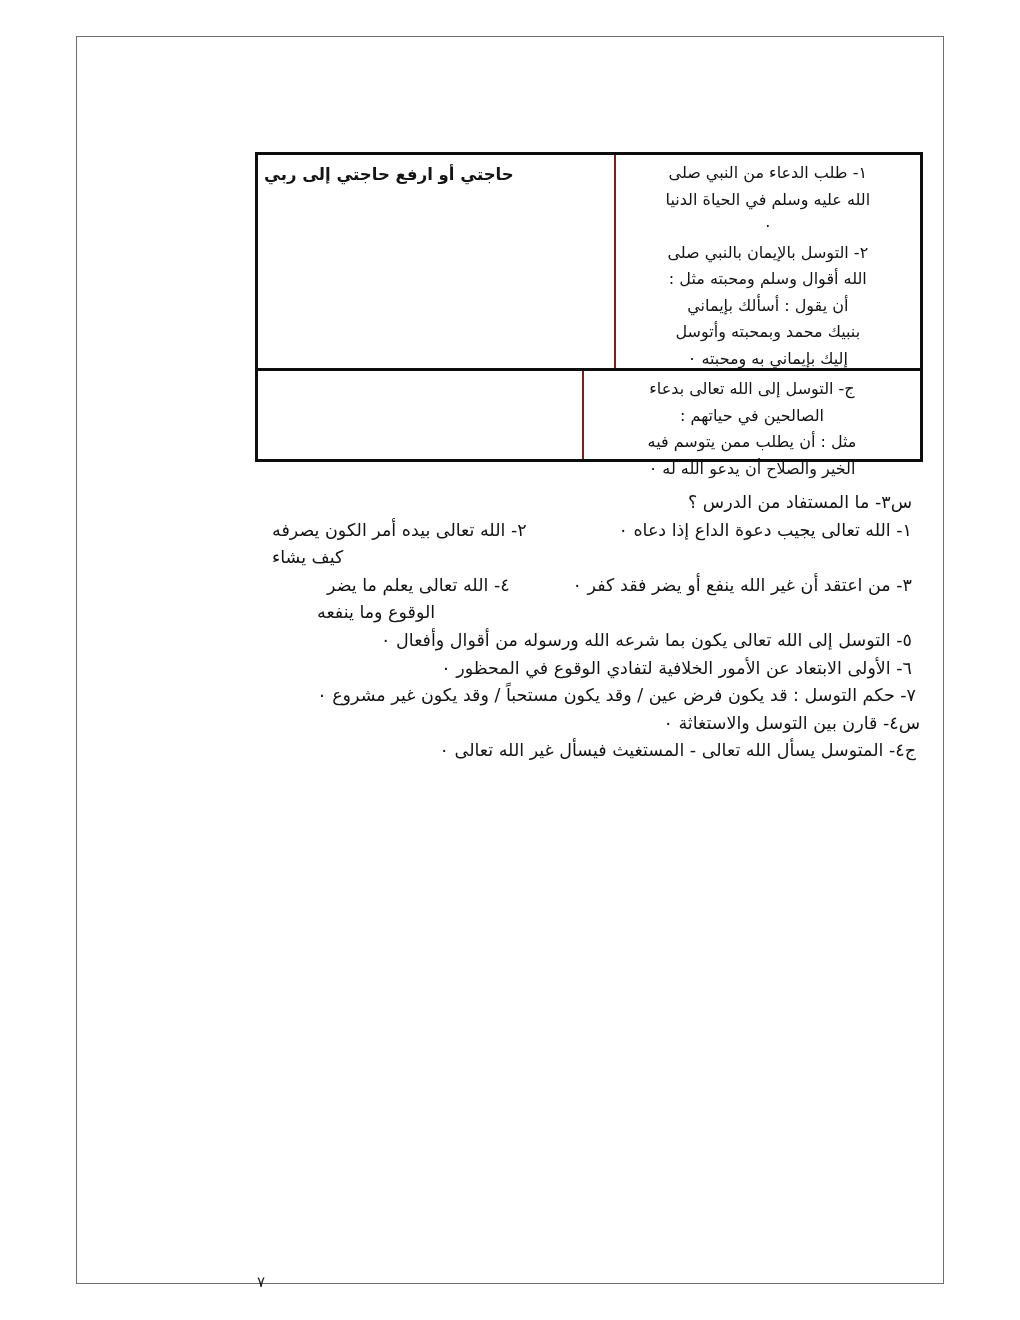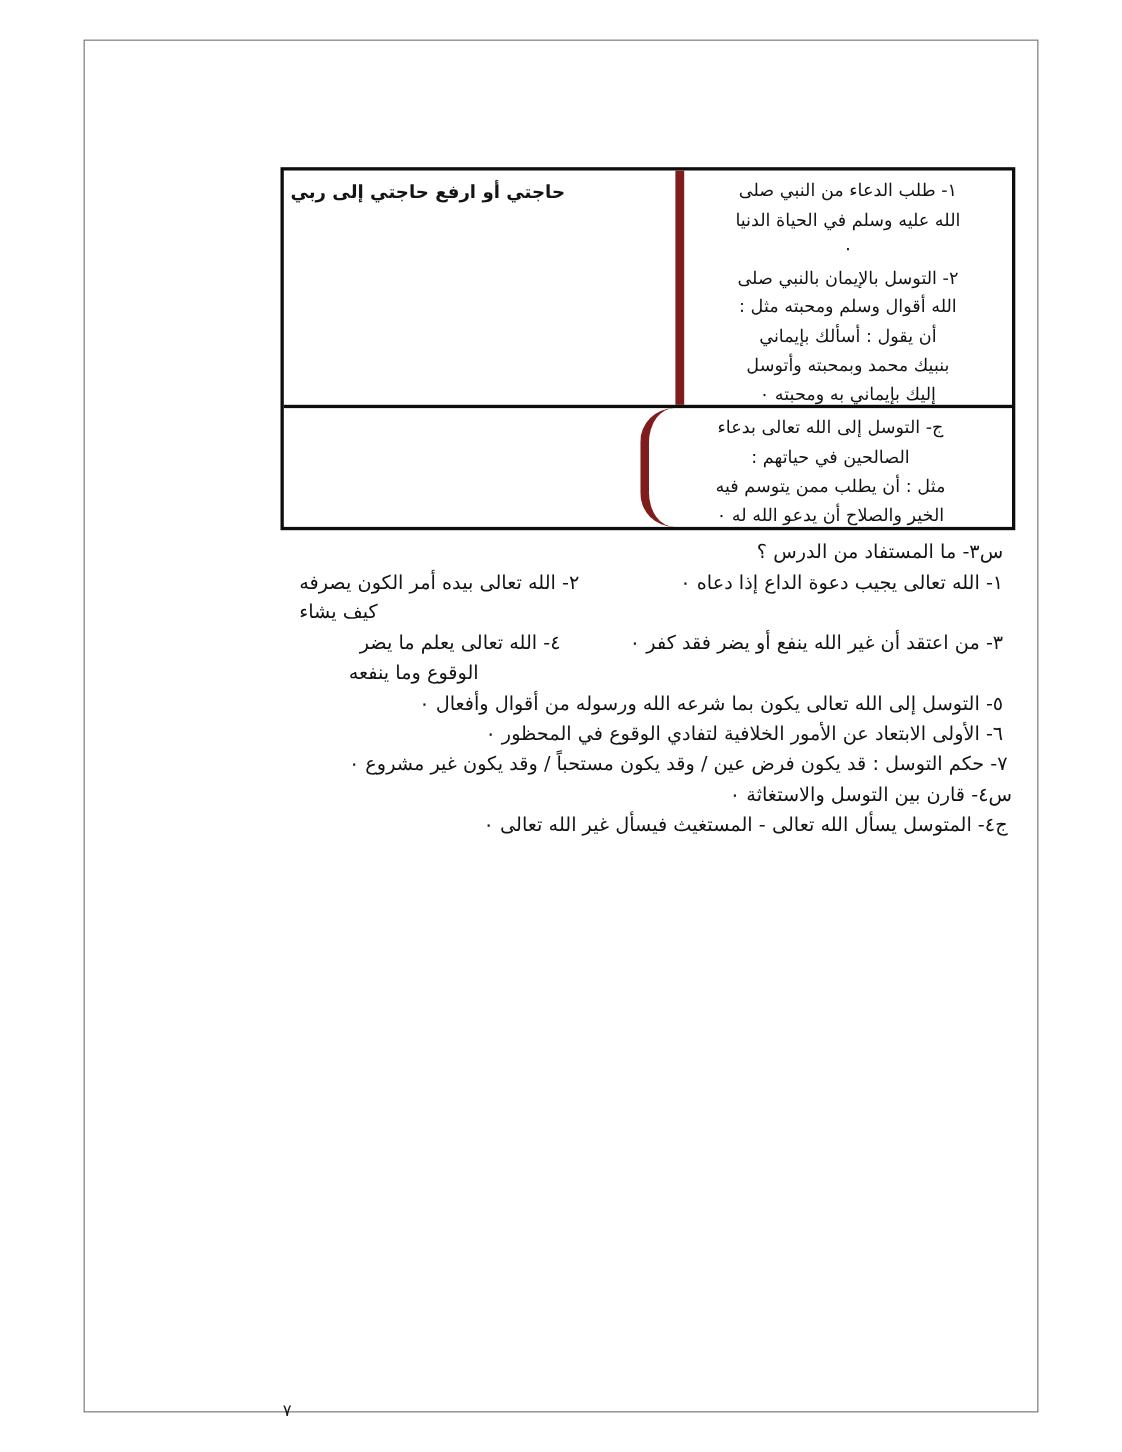--- a/index.html
+++ b/index.html
@@ -34,25 +34,25 @@
   .t-row { display:flex; direction:rtl; }
   .t-row-2 { border-top:3px solid #0d0d0d; }
   .t-cell {
     padding:5px 6px;
     font-size:16px;
     line-height:26.5px;
     text-align:center;
   }
   .t-cell-right {
     width:338px;
-    border-left:8px solid #7f1d1d;
+    border-left:2px solid #7f1d1d;
   }
   .t-cell-left { flex:1; }
   .t-row-1 .t-cell { height:213px; }
-  .t-row-2 .t-cell { height:108px;border-radius:31px; }
+  .t-row-2 .t-cell { height:88px; }
   .t-cell-left-top {
     font-weight:bold;
     font-size:16.5px;
     text-align:right;
     padding-right:100px;
     padding-top:7px;
     white-space:nowrap;
   }
   .cell-line { white-space:nowrap; }
   

